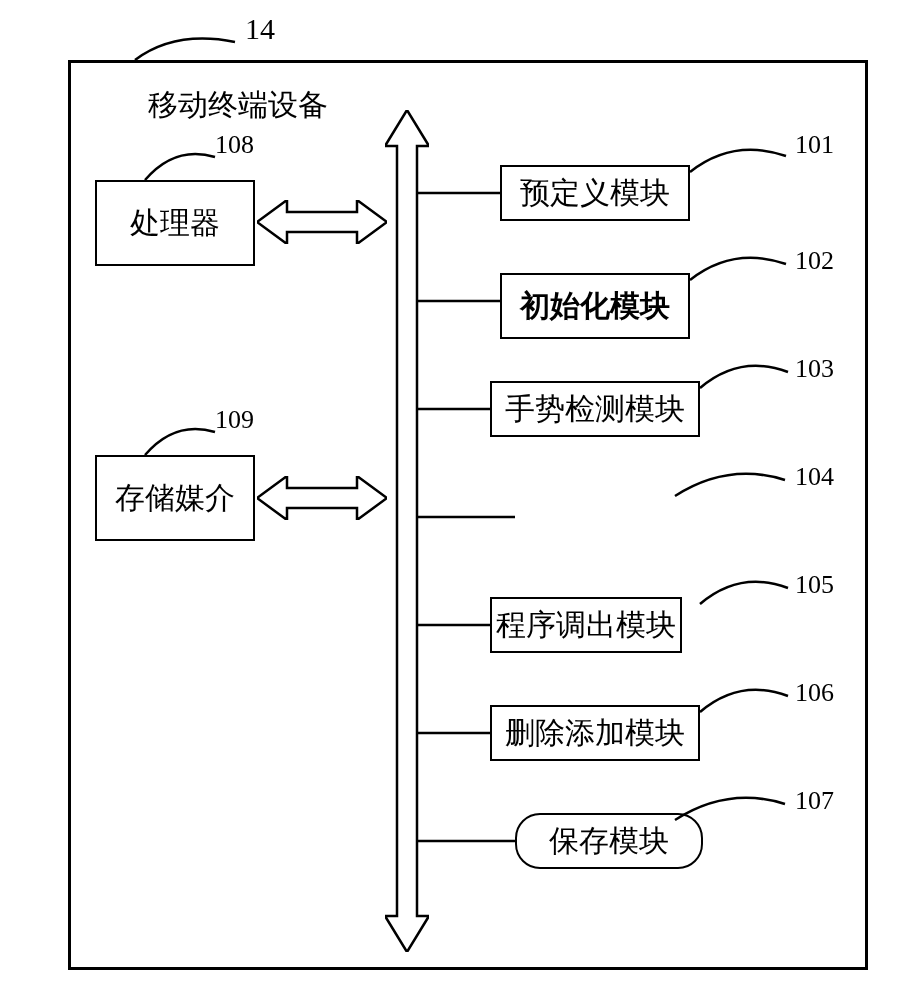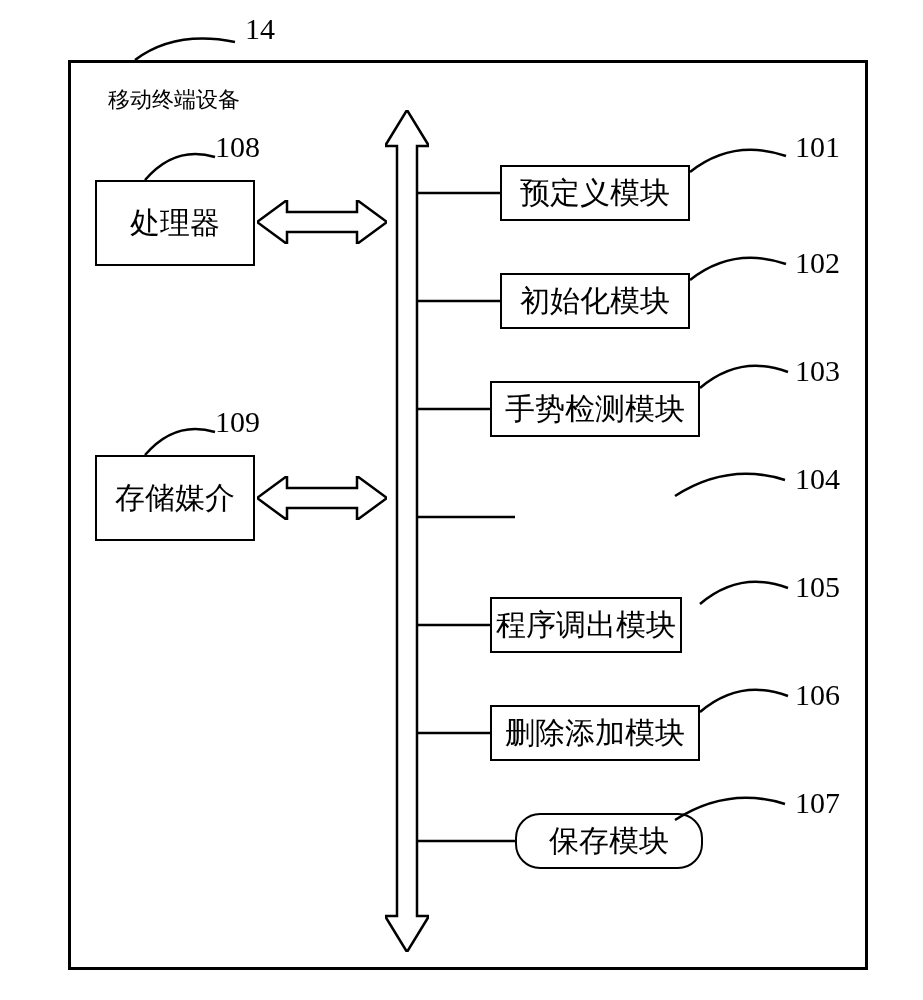--- a/index.html
+++ b/index.html
@@ -22,36 +22,37 @@
   height: 910px;
   border: 3px solid #000;
   box-sizing: border-box;
 }
 .label-10 {
   position: absolute;
   font-size: 30px;
 }
 .title {
   position: absolute;
-  font-size: 22px;
+  font-size: 30px;
+  margin-left: 40px;
 }
 .box {
   position: absolute;
   border: 2.5px solid #000;
   box-sizing: border-box;
   display: flex;
   align-items: center;
   justify-content: center;
   font-size: 30px;
   background: #fff;
   white-space: nowrap;
 }
 .num {
   position: absolute;
-  font-size: 30px;
+  font-size: 26px;
 }
 svg.arrow { position: absolute; }
 </style>
 </head>
 <body>
 
 <div class="canvas">
 
   <span class="label-10" style="left:245px; top:12px;">14</span>
   <svg class="arrow" style="left:130px; top:30px;" width="110" height="35">
@@ -94,21 +95,21 @@
     <span>预定义模块</span>
   </div>
   <svg class="arrow" style="left:417px; top:190px;" width="83" height="6">
     <line x1="0" y1="3" x2="83" y2="3" stroke="#000" stroke-width="2.5"></line>
   </svg>
   <svg class="arrow" style="left:688px; top:140px;" width="100" height="40">
     <path d="M2,32 Q45,-2 98,16" stroke="#000" stroke-width="2.5" fill="none"></path>
   </svg>
   <span class="num" style="left:795px; top:122px;margin-top:8px;">101</span>
 
-  <div class="box" style="left:500px; top:273px; width:190px; height:56px;">
+  <div class="box" style="left:500px; top:273px; width:190px; height:66px;font-weight:bold;">
     <span>初始化模块</span>
   </div>
   <svg class="arrow" style="left:417px; top:298px;" width="83" height="6">
     <line x1="0" y1="3" x2="83" y2="3" stroke="#000" stroke-width="2.5"></line>
   </svg>
   <svg class="arrow" style="left:688px; top:248px;" width="100" height="40">
     <path d="M2,32 Q45,-2 98,16" stroke="#000" stroke-width="2.5" fill="none"></path>
   </svg>
   <span class="num" style="left:795px; top:246px;">102</span>
 

